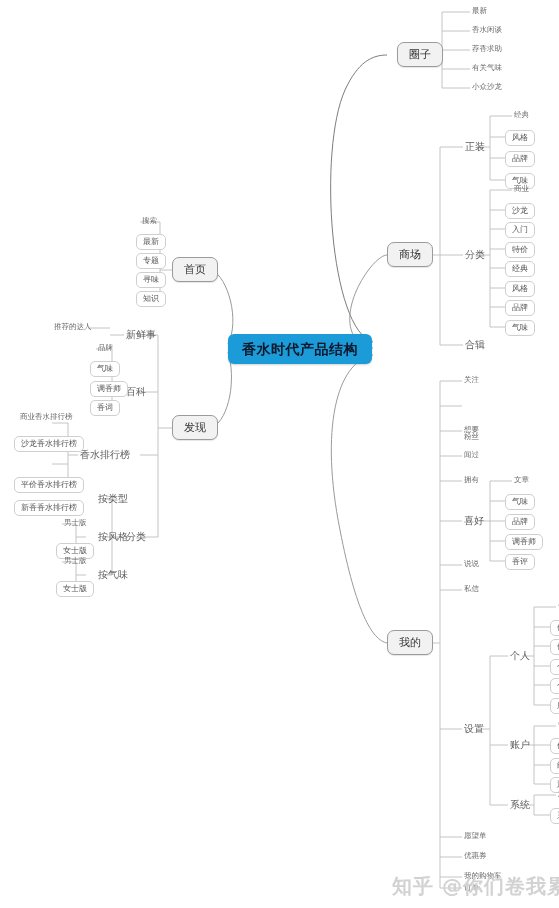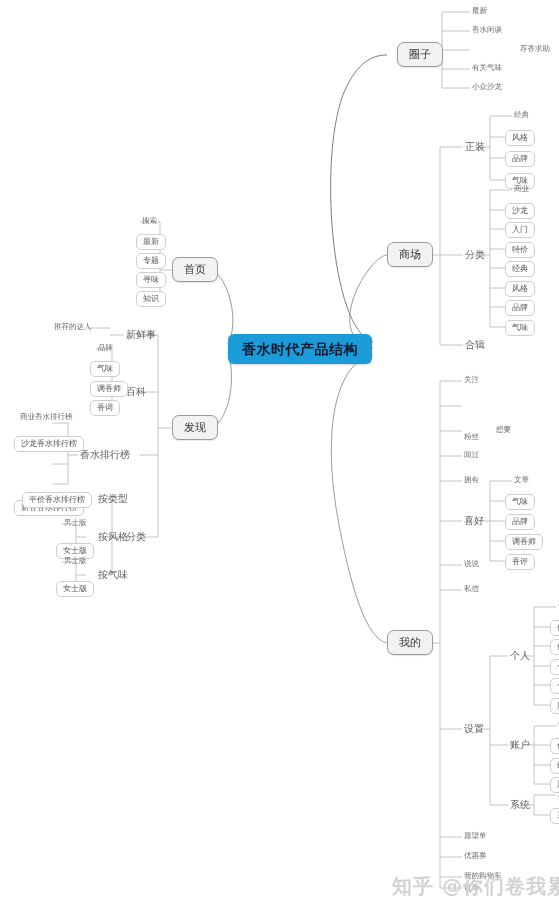--- a/index.html
+++ b/index.html
@@ -248,21 +248,21 @@
       <path d="M534,795 L556,795"></path>
       <path d="M534,815 L556,815"></path>
     </g>
   </svg>
 
   <div class="node n-root" style="left: 228px; top: 334px; background: rgb(27, 155, 216);">香水时代产品结构</div>
 
   <div class="node n-l1" style="left:387px; top:42px;margin-left:10px;">圈子</div>
   <div class="node n-leaf" style="left:470px; top:6px;">最新</div>
   <div class="node n-leaf" style="left:470px; top:25px;">香水闲谈</div>
-  <div class="node n-leaf" style="left:470px; top:44px;margin-left:48px;">荐香求助</div>
+  <div class="node n-leaf" style="left:470px; top:44px;">荐香求助</div>
   <div class="node n-leaf" style="left:470px; top:63px;">有关气味</div>
   <div class="node n-leaf" style="left:470px; top:82px;">小众沙龙</div>
 
   <div class="node n-l1" style="left:387px; top:242px;">商场</div>
   <div class="node n-mid" style="left:463px; top:141px;">正装</div>
   <div class="node n-mid" style="left:463px; top:249px;">分类</div>
   <div class="node n-mid" style="left:463px; top:339px;">合辑</div>
 
   <div class="node n-leaf" style="left:512px; top:110px;">经典</div>
   <div class="node n-l2" style="left:505px; top:130px;">风格</div>
@@ -294,36 +294,36 @@
   <div class="node n-leaf" style="left:52px; top:322px;">推荐的达人</div>
 
   <div class="node n-leaf" style="left:96px; top:343px;">品牌</div>
   <div class="node n-l2" style="left:90px; top:361px;">气味</div>
   <div class="node n-l2" style="left:90px; top:381px;">调香师</div>
   <div class="node n-l2" style="left:90px; top:400px;">香词</div>
 
   <div class="node n-leaf" style="left:18px; top:412px;">商业香水排行榜</div>
   <div class="node n-l2" style="left:14px; top:436px;">沙龙香水排行榜</div>
   <div class="node n-l2" style="left:14px; top:457px;margin-top:43px;">新香香水排行榜</div>
-  <div class="node n-l2" style="left:14px; top:492px;margin-left:8px;">平价香水排行榜</div>
+  <div class="node n-l2" style="left:14px; top:477px;">平价香水排行榜</div>
 
   <div class="node n-mid" style="left:96px; top:493px;">按类型</div>
   <div class="node n-mid" style="left:96px; top:531px;">按风格</div>
   <div class="node n-mid" style="left:96px; top:569px;">按气味</div>
 
   <div class="node n-leaf" style="left:62px; top:518px;">男士版</div>
   <div class="node n-l2" style="left:56px; top:543px;">女士版</div>
   <div class="node n-leaf" style="left:62px; top:556px;">男士版</div>
   <div class="node n-l2" style="left:56px; top:581px;">女士版</div>
 
   <div class="node n-l1" style="left:387px; top:630px;">我的</div>
 
   <div class="node n-leaf" style="left:462px; top:375px;">关注</div>
   <div class="node n-leaf" style="left:462px; top:400px;margin-top:32px;">粉丝</div>
-  <div class="node n-leaf" style="left:462px; top:425px;margin-left:32px;">想要</div>
+  <div class="node n-leaf" style="left:462px; top:425px;">想要</div>
   <div class="node n-leaf" style="left:462px; top:450px;">闻过</div>
   <div class="node n-leaf" style="left:462px; top:475px;">拥有</div>
   <div class="node n-mid" style="left:462px; top:515px;">喜好</div>
   <div class="node n-leaf" style="left:462px; top:559px;">说说</div>
   <div class="node n-leaf" style="left:462px; top:584px;">私信</div>
   <div class="node n-mid" style="left:462px; top:723px;">设置</div>
   <div class="node n-leaf" style="left:462px; top:831px;">愿望单</div>
   <div class="node n-leaf" style="left:462px; top:851px;">优惠券</div>
   <div class="node n-leaf" style="left:462px; top:871px;">我的购物车</div>
   <div class="node n-leaf" style="left:462px; top:883px;">订单</div>

